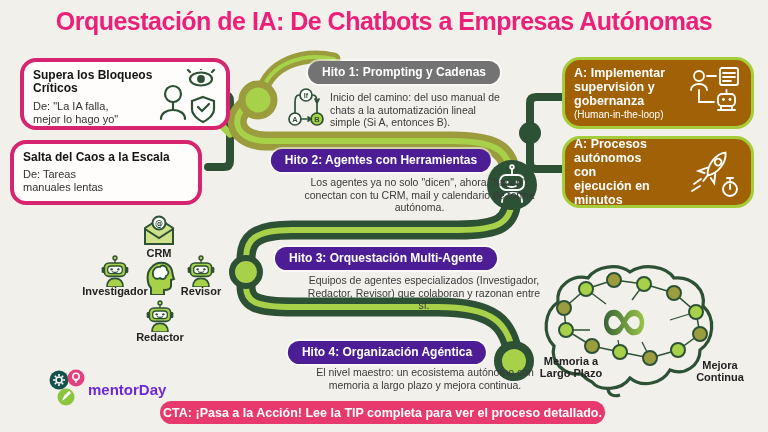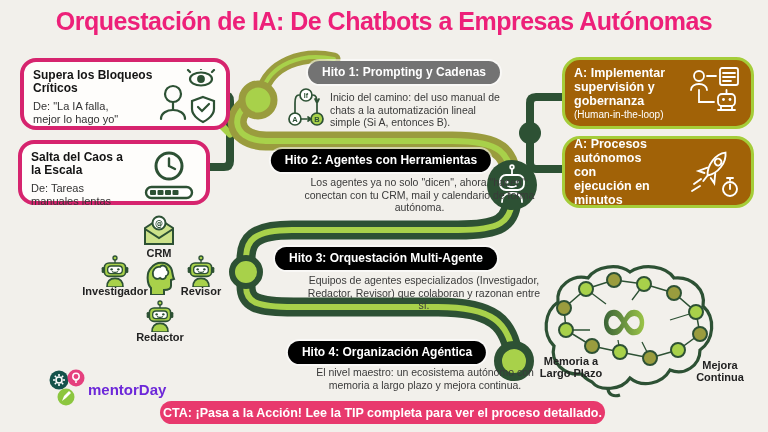--- a/index.html
+++ b/index.html
@@ -15,21 +15,21 @@
   .pbox .txt{flex:1;}
   .pbox h3{margin:0;font-size:12px;line-height:1.12;color:#141414;}
   .pbox p{margin:4px 0 0;font-size:11px;line-height:1.18;color:#333;white-space:pre-line;}
 
   .gbox{position:absolute;background:#a16207;border:3px solid #a5cd39;border-radius:18px;
         padding:7px 9px;box-sizing:border-box;display:flex;gap:4px;color:#fff;align-items:center;}
   .gbox .txt{flex:1;}
   .gbox h3{margin:0;font-size:12.5px;line-height:1.12;}
   .gbox .sub{font-size:10px;line-height:1.1;margin-top:1px;font-weight:normal;}
 
-  .pill{position:absolute;transform:translateX(-50%);background:#000000;color:#fff;
+  .pill{position:absolute;transform:translateX(-50%);background:#4c1d95;color:#fff;
         font-weight:bold;font-size:12px;padding:4px 14px 5px;border-radius:15px;white-space:nowrap;
         box-shadow:0 0 0 2px rgba(255,255,255,.55);}
   .pill.olive{background:#737373;}
   .desc{position:absolute;font-size:10.5px;line-height:1.2;color:#3a3a3a;}
   .desc.center{text-align:center;margin-left:38px;}
 
   .lbl{position:absolute;transform:translateX(-50%);font-weight:bold;font-size:11px;color:#222;
        text-align:center;line-height:1.08;white-space:pre-line;}
   .agent{position:absolute;transform:translateX(-50%);}
 
@@ -146,21 +146,21 @@
         <path d="M42 0 V-2 M31 3 L29 1 M53 3 L55 1"></path>
         <circle cx="14" cy="25" r="8"></circle>
         <path d="M2 50 C2 38 26 38 26 50"></path>
         <path d="M14 33 L14 41"></path>
         <path d="M44 28 l11 4 v8 c0 8 -11 13 -11 13 s-11 -5 -11 -13 v-8 Z" fill="#fff"></path>
         <path d="M39 38 l4 4 l7 -7"></path>
       </g>
     </svg>
   </div>
 
-  <div class="pbox" style="left:18px;top:140px;width:192px;height:65px;">
+  <div class="pbox" style="left:10px;top:140px;width:192px;height:65px;flex-direction:column;">
     <div class="txt">
       <h3>Salta del Caos a la Escala</h3>
       <p>De: Tareas
 manuales lentas</p>
     </div>
     <svg width="56" height="52" viewBox="0 0 56 52">
       <g stroke="#2d5134" fill="none" stroke-linecap="round">
         <circle cx="28" cy="15" r="13" stroke-width="3"></circle>
         <path d="M28 15 V7.5 M28 15 L34 18" stroke-width="2.4"></path>
         <rect x="5" y="36" width="46" height="11" rx="5.5" stroke-width="2.4" fill="#fff"></rect>

